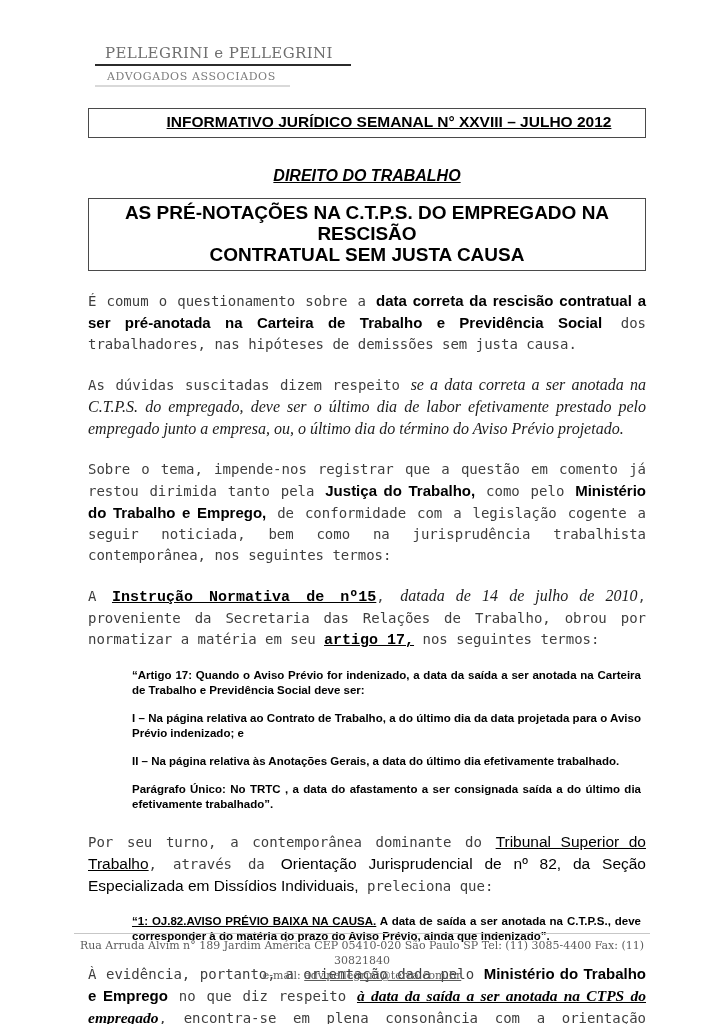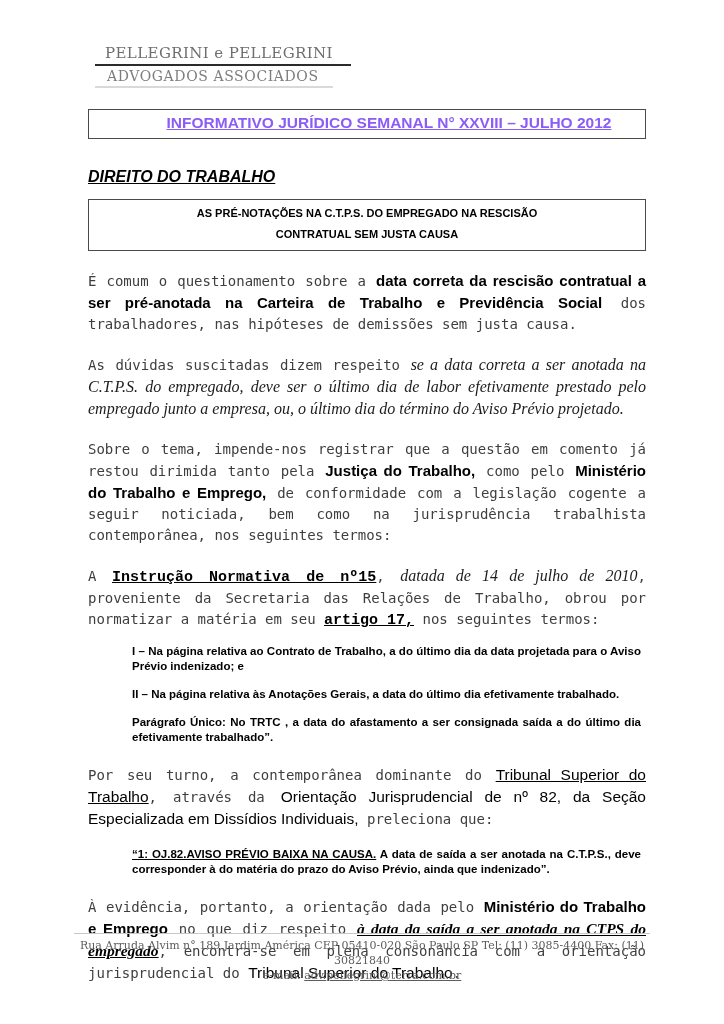--- a/index.html
+++ b/index.html
@@ -21,60 +21,60 @@
     font-family: "DejaVu Serif", serif;
     font-size: 15px;
     color: #6e6e6e;
     letter-spacing: 0.4px;
     padding: 0 18px 2px 10px;
     border-bottom: 2px solid #2b2b2b;
   }
   .logo-sub {
     display: inline-block;
     font-family: "DejaVu Serif", serif;
-    font-size: 14px;
+    font-size: 11px;
     color: #7d7d7d;
     letter-spacing: 0.6px;
     padding: 2px 14px 2px 12px;
     border-bottom: 2px solid #d9d9d9;
     text-align: right;
   }
 
   
   .title-box {
     margin-top: 21px;
     border: 1px solid #4a4a4a;
     text-align: center;
     padding: 4px 2px 6px 2px;
   }
   .title-text {
     font-family: "Liberation Sans", sans-serif;
     font-weight: bold;
     font-size: 15.5px;
-    color: #8b5cf6;
+    color: #000000;
     text-decoration: underline;
     padding-left: 44px;
   }
-  .section-heading { margin-top: 29px; }
+  .section-heading { margin-top: 29px; text-align: center; }
   .section-text {
     font-family: "Liberation Sans", sans-serif;
     font-weight: bold;
     font-style: italic;
     font-size: 16px;
     color: #000;
     text-decoration: underline;
   }
   .subject-box {
     margin-top: 13px;
     border: 1px solid #4a4a4a;
     text-align: center;
     padding: 3px 2px 5px 2px;
     font-family: "Liberation Sans", sans-serif;
     font-weight: bold;
-    font-size: 11px;
+    font-size: 19px;
     line-height: 21px;
     color: #000;
   }
 
   
   .body-para {
     margin-top: 19px;
     text-align: justify;
     font-family: "DejaVu Sans Mono", monospace;
     font-size: 14px;
@@ -166,20 +166,21 @@
     </div>
 
     <p class="body-para"><span class="seg-mono">É comum o questionamento sobre a </span><span class="seg-bsans">data correta da rescisão contratual a ser pré-anotada na Carteira de Trabalho e Previdência Social</span><span class="seg-mono"> dos trabalhadores, nas hipóteses de demissões sem justa causa.</span></p>
 
     <p class="body-para"><span class="seg-mono">As dúvidas suscitadas dizem respeito </span><span class="seg-serif-i">se a data correta a ser anotada na C.T.P.S. do empregado, deve ser o último dia de labor efetivamente prestado pelo empregado junto a empresa, ou, o último dia do término do Aviso Prévio projetado.</span></p>
 
     <p class="body-para"><span class="seg-mono">Sobre o tema, impende-nos registrar que a questão em comento já restou dirimida tanto pela </span><span class="seg-bsans">Justiça do Trabalho,</span><span class="seg-mono"> como pelo </span><span class="seg-bsans">Ministério do Trabalho e Emprego,</span><span class="seg-mono"> de conformidade com a legislação cogente a seguir noticiada, bem como na jurisprudência trabalhista contemporânea, nos seguintes termos:</span></p>
 
     <p class="body-para"><span class="seg-mono">A </span><span class="seg-bsans-u">Instrução Normativa de nº15</span><span class="seg-mono">, </span><span class="seg-serif-i">datada de 14 de julho de 2010</span><span class="seg-mono">, proveniente da Secretaria das Relações de Trabalho, obrou por normatizar a matéria em seu </span><span class="seg-bsans-u">artigo 17,</span><span class="seg-mono"> nos seguintes termos:</span></p>
 
+    <p class="quote-para first">“Artigo 17: Quando o Aviso Prévio for indenizado, a data da saída a ser anotada na Carteira de Trabalho e Previdência Social deve ser:</p>
     <p class="quote-para">I – Na página relativa ao Contrato de Trabalho, a do último dia da data projetada para o Aviso Prévio indenizado; e</p>
     <p class="quote-para">II – Na página relativa às Anotações Gerais, a data do último dia efetivamente trabalhado.</p>
     <p class="quote-para">Parágrafo Único: No TRTC , a data do afastamento a ser consignada saída a do último dia efetivamente trabalhado”.</p>
 
     <p class="body-para"><span class="seg-mono">Por seu turno, a contemporânea dominante do </span><span class="seg-sans-u">Tribunal Superior do Trabalho</span><span class="seg-mono">, através da </span><span class="seg-sans">Orientação Jurisprudencial de nº 82, da Seção Especializada em Dissídios Individuais,</span><span class="seg-mono"> preleciona que:</span></p>
 
     <p class="quote-para first"><span class="quote-u">“1: OJ.82.AVISO PRÉVIO BAIXA NA CAUSA.</span><span> A data de saída a ser anotada na C.T.P.S., deve corresponder à do matéria do prazo do Aviso Prévio, ainda que indenizado”.</span></p>
 
     <p class="body-para"><span class="seg-mono">À evidência, portanto, a orientação dada pelo </span><span class="seg-bsans">Ministério do Trabalho e Emprego</span><span class="seg-mono"> no que diz respeito </span><span class="seg-serif-biu">à data da saída a ser anotada na CTPS do empregado</span><span class="seg-mono">, encontra-se em plena consonância com a orientação jurisprudencial do </span><span class="seg-sans">Tribunal Superior do Trabalho</span><span class="seg-mono">.</span></p>
 

